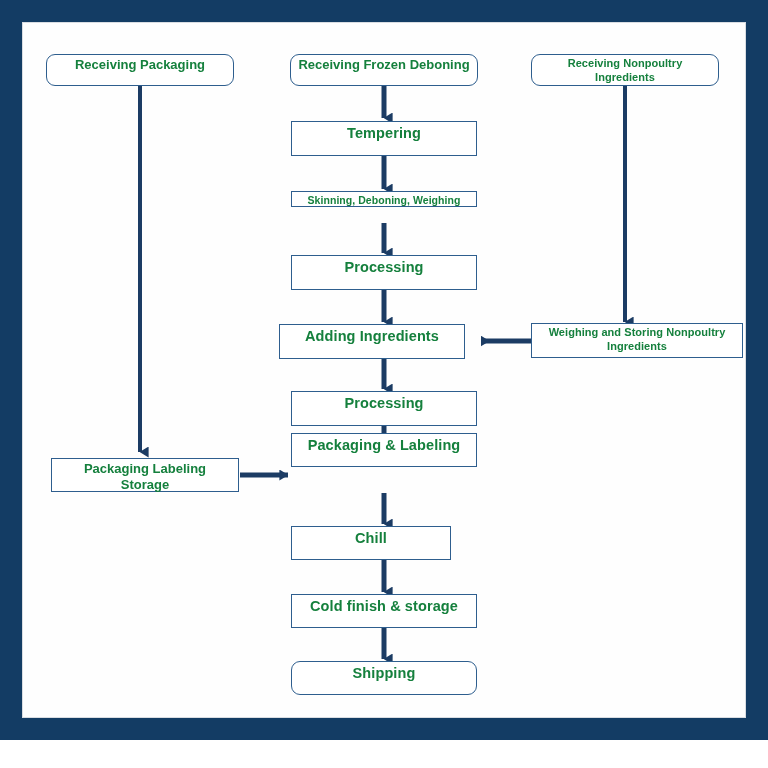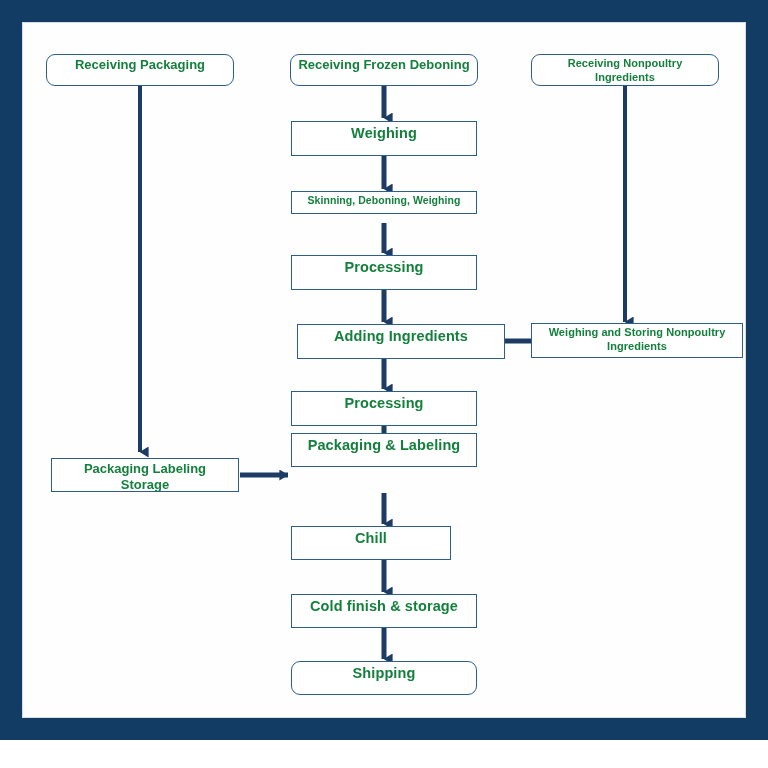--- a/index.html
+++ b/index.html
@@ -139,32 +139,32 @@
 
   <div class="node rounded" style="left:290px; top:54px; width:188px; height:32px;">
     <span class="lbl t-md">Receiving Frozen Deboning</span>
   </div>
 
   <div class="node rounded" style="left:531px; top:54px; width:188px; height:32px;">
     <span class="lbl t-xs">Receiving Nonpoultry Ingredients</span>
   </div>
 
   <div class="node" style="left:291px; top:121px; width:186px; height:35px;">
-    <span class="lbl t-lg">Weighing</span>
+    <span class="lbl t-lg">Tempering</span>
   </div>
 
-  <div class="node" style="left:291px; top:191px; width:186px; height:23px;">
+  <div class="node" style="left:291px; top:191px; width:186px; height:16px;">
     <span class="lbl t-sm">Skinning, Deboning, Weighing</span>
   </div>
 
   <div class="node" style="left:291px; top:255px; width:186px; height:35px;">
     <span class="lbl t-lg">Processing</span>
   </div>
 
-  <div class="node" style="left:297px; top:324px; width:208px; height:35px;">
+  <div class="node" style="left:279px; top:324px; width:186px; height:35px;">
     <span class="lbl t-lg">Adding Ingredients</span>
   </div>
 
   <div class="node" style="left:531px; top:323px; width:212px; height:35px;">
     <span class="lbl t-xs">Weighing and Storing Nonpoultry Ingredients</span>
   </div>
 
   <div class="node" style="left:291px; top:391px; width:186px; height:35px;">
     <span class="lbl t-lg">Processing</span>
   </div>

